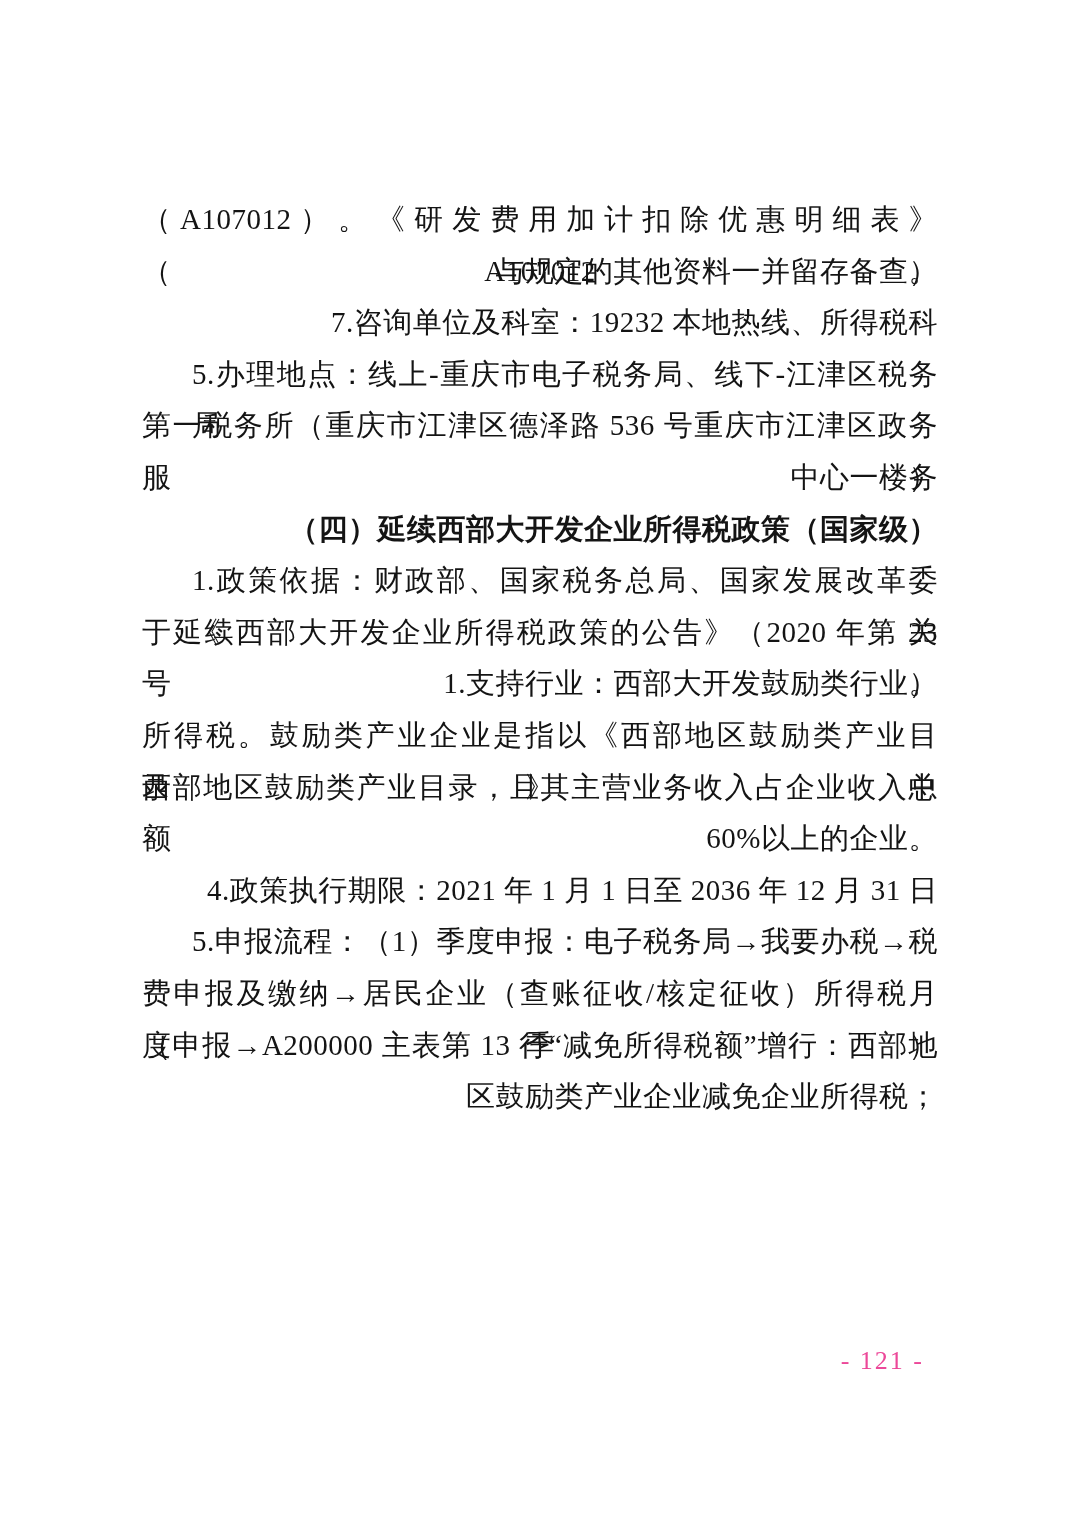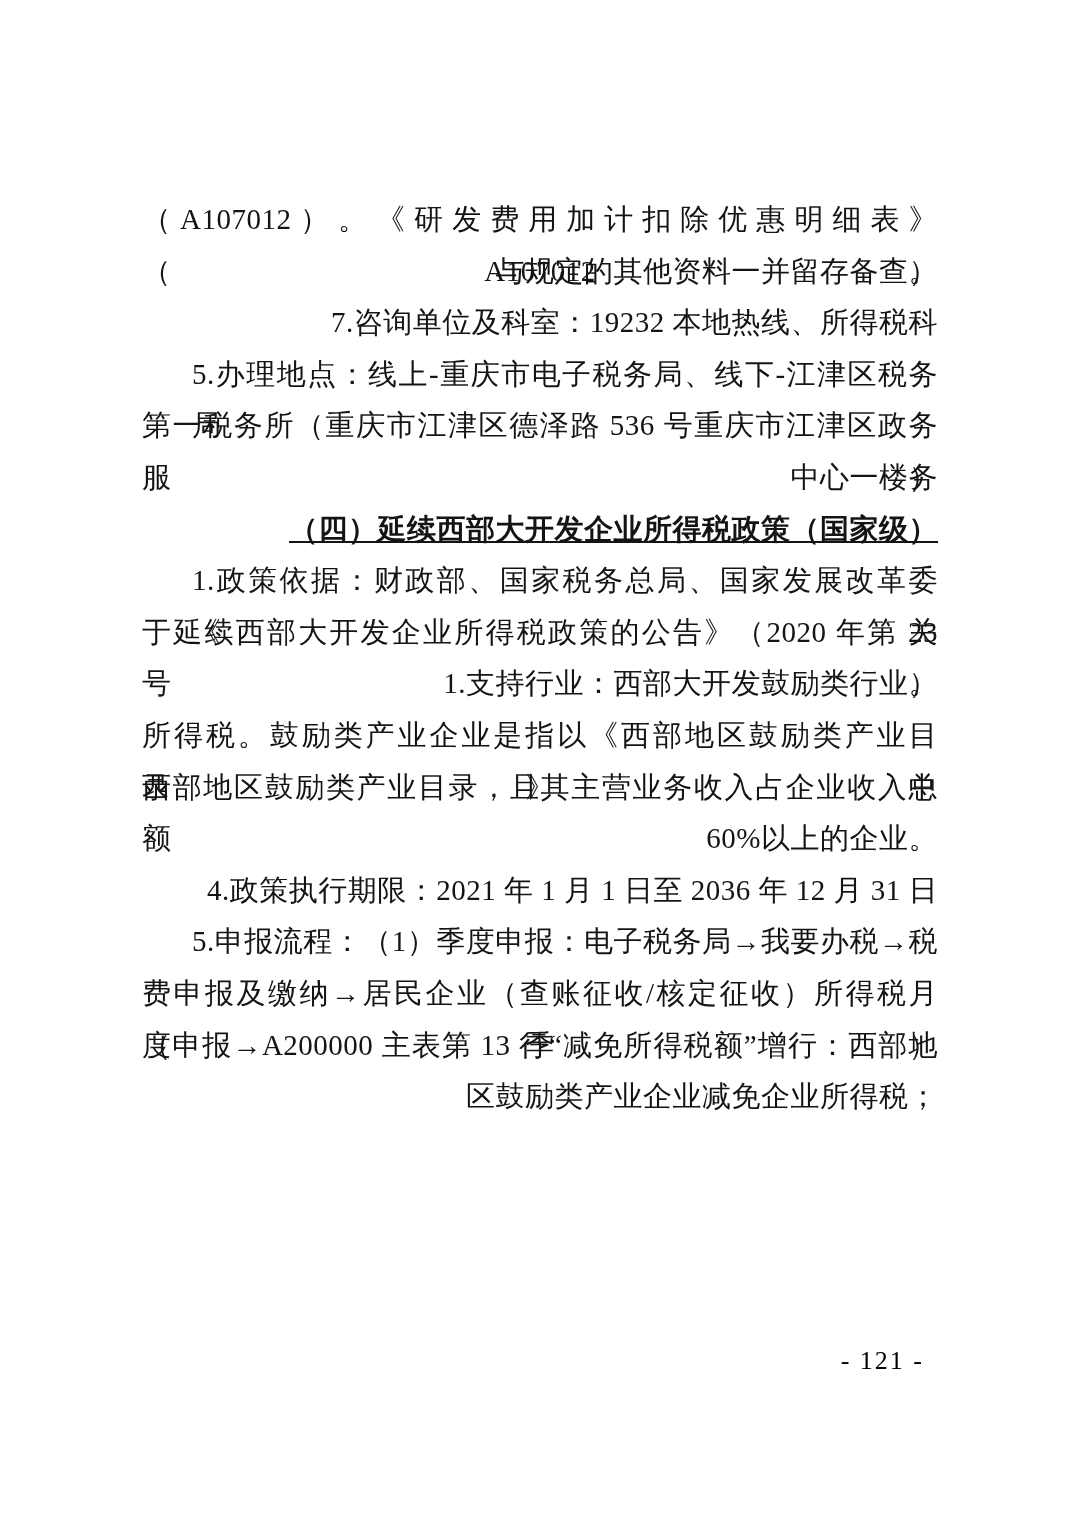--- a/index.html
+++ b/index.html
@@ -35,30 +35,29 @@
     white-space: normal;
     text-align: justify;
     text-align-last: justify;
   }
   
   .line.indent {
     padding-left: 50px;
   }
   .line.bold {
     font-weight: 700;
-    text-decoration: underline;
   }
   .page-number {
     position: absolute;
     top: 1346px;
     right: 150px;
     font-size: 26px;
     line-height: 30px;
     letter-spacing: 2px;
-    color: #000000;
+    color: #ec4899;
   }
 </style>
 </head>
 <body>
 
 <div class="page">
   <div class="content">
     <div class="line j">（A107012）。《研发费用加计扣除优惠明细表》（A107012）</div>
     <div class="line">与规定的其他资料一并留存备查。</div>
     <div class="line indent">7.咨询单位及科室：19232 本地热线、所得税科</div>

